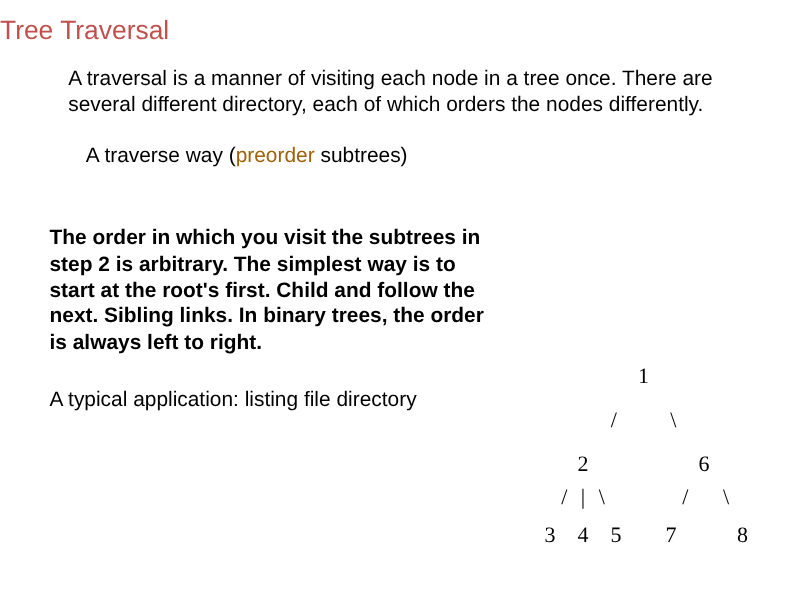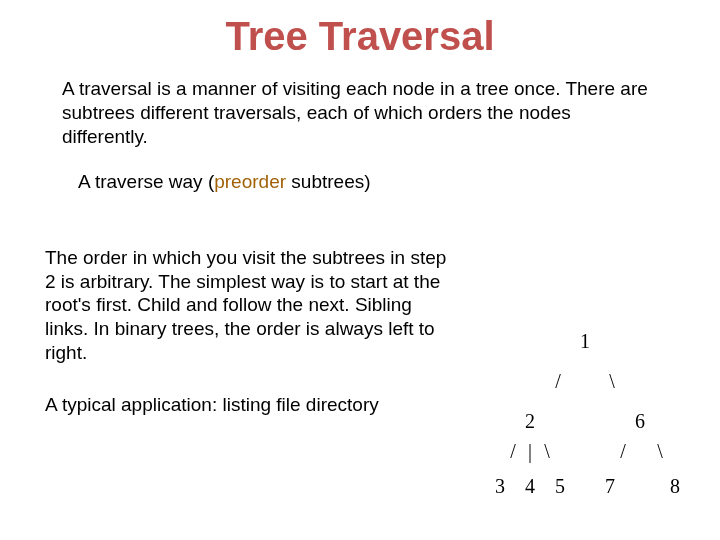--- a/index.html
+++ b/index.html
@@ -7,40 +7,40 @@
     padding: 0;
     width: 720px;
     height: 540px;
     font-family: Verdana, Geneva, sans-serif;
     background: #fff;
     position: relative;
     overflow: hidden;
   }
   .title {
     color: #c0504d;
-    font-size: 40px;
-    text-align: center;
+    font-size: 24px;
     margin-top: 14px;
     margin-bottom: 18px;
-    font-weight: bold;
+    font-weight: normal;
   }
   .para {
     font-size: 19px;
     line-height: 1.25;
     color: #000;
   }
   .p1 {
     margin: 0 60px 22px 62px;
   }
   .p2 {
     margin: 0 40px 28px 78px;
   }
   .p3 {
     margin: 0 0 28px 45px;
     width: 410px;
+    font-weight: bold;
   }
   .p4 {
     margin: 16px 0 0 45px;
     width: 410px;
   }
   .highlight {
     color: #a16207;
   }
   .tree {
     position: absolute;
@@ -48,21 +48,21 @@
     bottom: 42px;
     width: 210px;
     height: 170px;
   }
 </style>
 </head>
 <body>
 
 <div class="title">Tree Traversal</div>
 
-<div class="para p1">A traversal is a manner of visiting each node in a tree once. There are subtrees different traversals, each of which orders the nodes differently.</div>
+<div class="para p1">A traversal is a manner of visiting each node in a tree once. There are several different directory, each of which orders the nodes differently.</div>
 
 <div class="para p2">
   <span>A traverse way (</span><span class="highlight">preorder</span><span> subtrees)</span><br>
   <br>
 </div>
 
 <div class="para p3">The order in which you visit the subtrees in step 2 is arbitrary. The simplest way is to start at the root's first. Child and follow the next. Sibling links. In binary trees, the order is always left to right.</div>
 
 <div class="para p4">A typical application: listing file directory</div>
 

